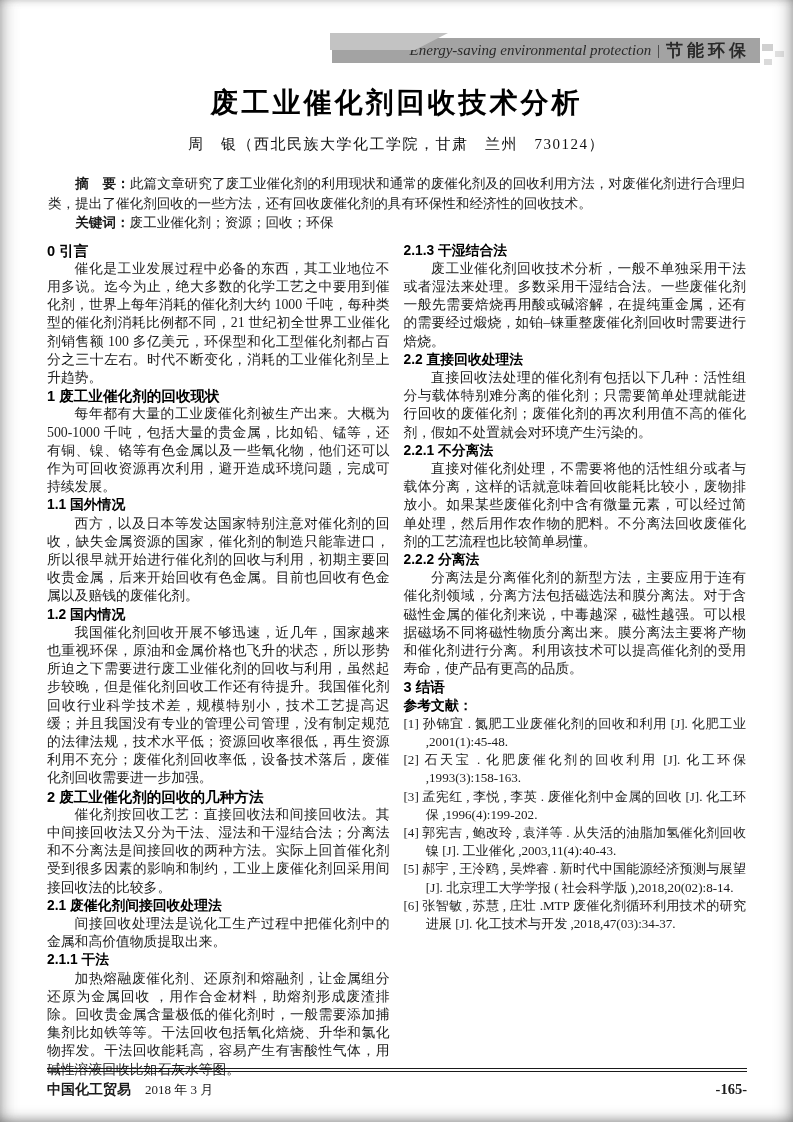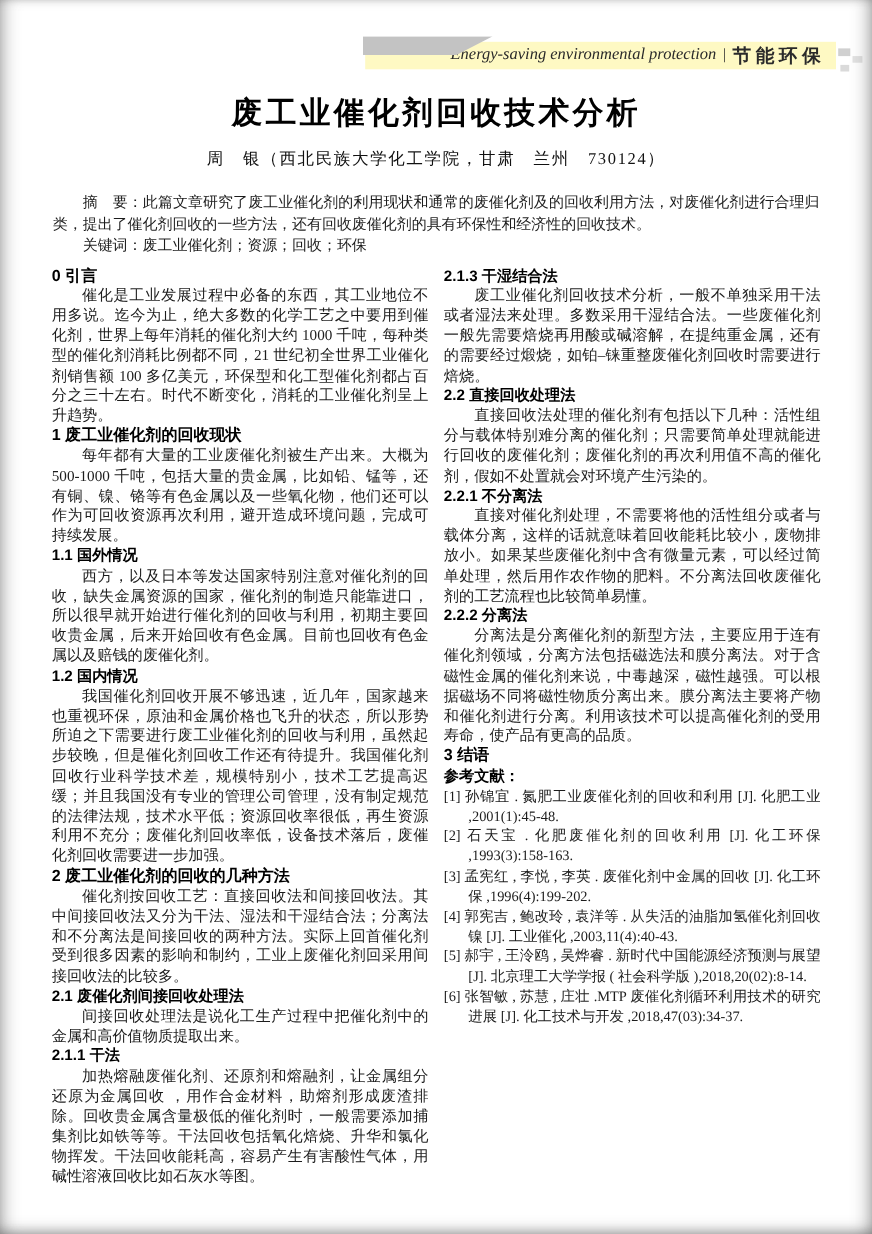--- a/index.html
+++ b/index.html
@@ -12,21 +12,21 @@
     position:absolute; inset:0; pointer-events:none; z-index:50;
     box-shadow:
       inset 0 -10px 14px -9px rgba(60,60,60,.55),
       inset -12px 0 16px -10px rgba(60,60,60,.50),
       inset 12px 0 16px -10px rgba(60,60,60,.45),
       inset 0 4px 8px -6px rgba(60,60,60,.30);
   }
   
   .header-band {
     position:absolute; top:38px; left:332px; width:428px; height:25px;
-    background:#fef9c3; display:flex; align-items:center;
+    background:#a3a3a3; display:flex; align-items:center;
     justify-content:flex-end; padding-right:10px; box-sizing:border-box;
   }
   .header-band .chevron {
     position:absolute; left:-2px; top:-5px; width:118px; height:17px;
     background:#c3c3c3;
     clip-path:polygon(0 0, 100% 0, 72% 100%, 0 100%);
   }
   .header-en {
     font-family:"Liberation Serif", serif; font-style:italic;
     font-size:15px; color:#2a2a2a;
@@ -47,21 +47,21 @@
     font-size:28px; letter-spacing:3px; line-height:34px; color:#000;
   }
   .author {
     margin-top:15px; text-align:center; font-size:15px;
     letter-spacing:1.5px; color:#111;
   }
   
   .abstract { margin:20px 48px 0; font-size:13.6px; line-height:19.5px; text-align:justify; }
   .abstract .lead { text-indent:2em; margin:0; }
   .abstract .kw { text-indent:2em; margin:0; }
-  .blabel { font-family:"Liberation Sans", sans-serif; font-weight:normal; }
+  .blabel { font-family:"Liberation Sans", sans-serif; font-weight:bold; }
   
   .columns {
     display:flex; gap:14px; margin:9px 47px 0; height:838px; overflow:hidden;
   }
   .col { flex:1 1 0; text-align:justify; }
   .h1 {
     font-family:"Liberation Sans", sans-serif; font-weight:bold;
     font-size:14.6px; line-height:18.2px; color:#000;
   }
   .h2 {
@@ -145,13 +145,23 @@
       <div class="h2">参考文献：</div>
       <p class="ref">[1] 孙锦宜 . 氮肥工业废催化剂的回收和利用 [J]. 化肥工业 ,2001(1):45-48.</p>
       <p class="ref">[2] 石天宝 . 化肥废催化剂的回收利用 [J]. 化工环保 ,1993(3):158-163.</p>
       <p class="ref">[3] 孟宪红 , 李悦 , 李英 . 废催化剂中金属的回收 [J]. 化工环保 ,1996(4):199-202.</p>
       <p class="ref">[4] 郭宪吉 , 鲍改玲 , 袁洋等 . 从失活的油脂加氢催化剂回收镍 [J]. 工业催化 ,2003,11(4):40-43.</p>
       <p class="ref">[5] 郝宇 , 王泠鸥 , 吴烨睿 . 新时代中国能源经济预测与展望 [J]. 北京理工大学学报 ( 社会科学版 ),2018,20(02):8-14.</p>
       <p class="ref">[6] 张智敏 , 苏慧 , 庄壮 .MTP 废催化剂循环利用技术的研究进展 [J]. 化工技术与开发 ,2018,47(03):34-37.</p>
     </div>
   </div>
 
+  <div class="footer">
+    <div class="footer-rule"></div>
+    <div class="footer-row">
+      <div class="footer-left">
+        <span class="footer-journal">中国化工贸易</span>
+        <span class="footer-date">2018 年 3 月</span>
+      </div>
+      <span class="footer-page">-165-</span>
+    </div>
+  </div>
 </div>
 
 </body></html>

